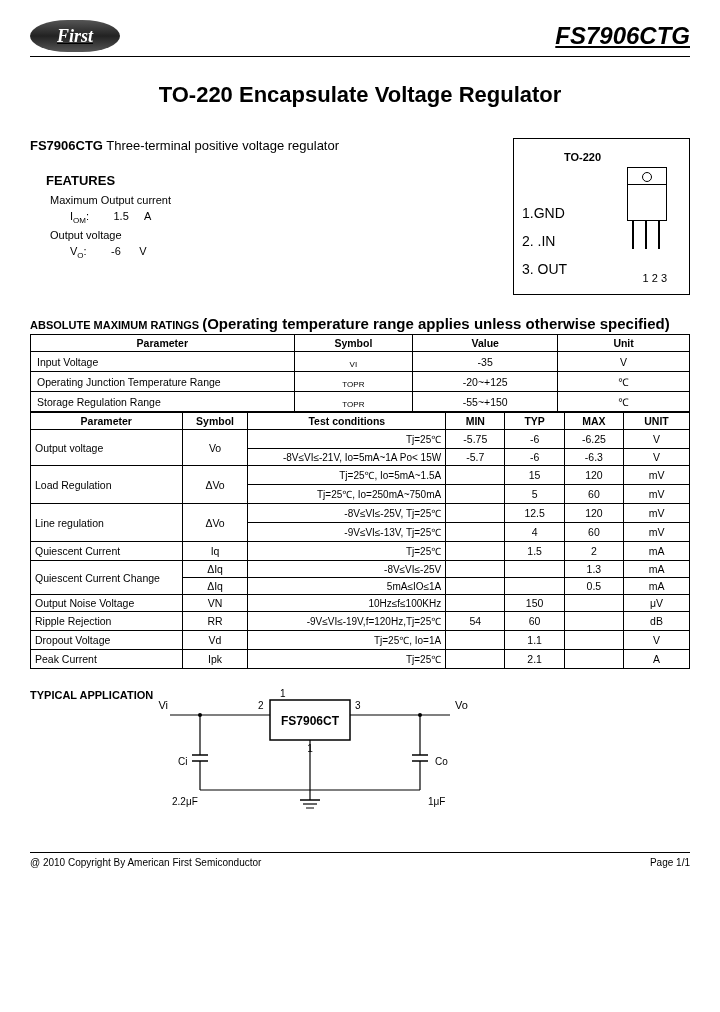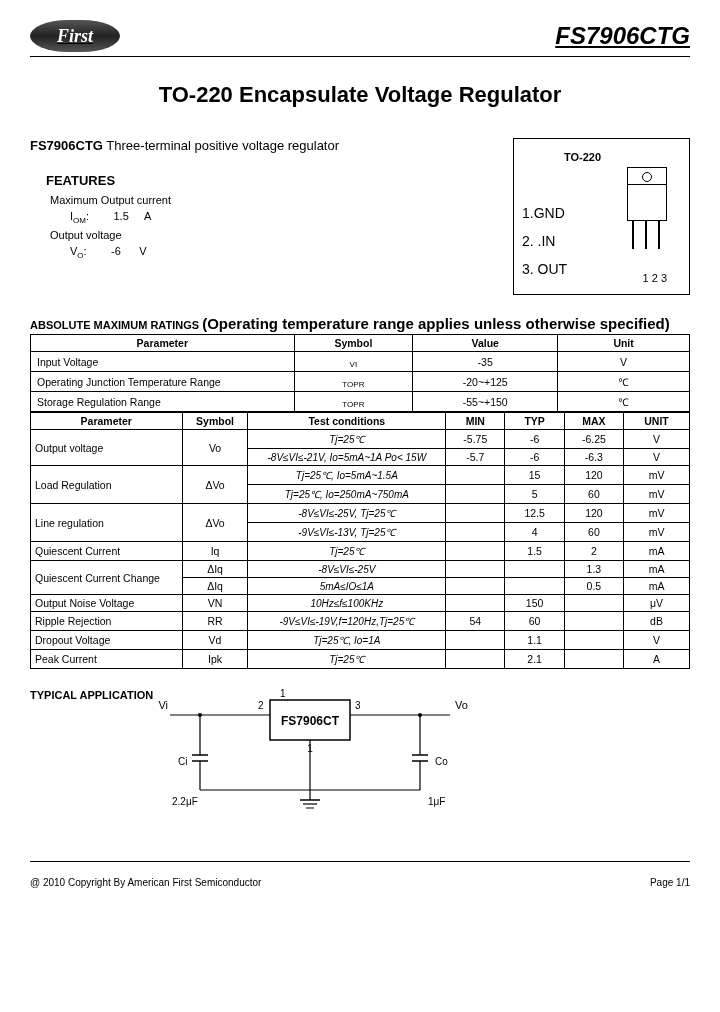--- a/index.html
+++ b/index.html
@@ -133,33 +133,33 @@
     text-align: left;
     padding-left: 6px;
   }
   .abs-table th {
     background: #fff; font-weight:bold;
   }
   .elec-table th {
     font-weight: bold;
   }
   .elec-table td.param {text-align:left;padding-left:4px;}
-  .elec-table td.cond {text-align:center;font-size:10px;font-style:italic;}
+  .elec-table td.cond {text-align:right;font-size:10px;}
   .app-h{font-weight:bold;font-size:11px;margin-top:20px;}
   .app-diagram{
     margin-top: -16px;
     margin-left: 120px;
   }
   .footer {
     border-top: 1px solid #000;
-    margin-top: 34px;
+    margin-top: 25px;
     display: flex;
     justify-content: space-between;
     font-size: 10px;
-    padding-top: 15px;
+    padding-top: 4px;
   }
   sub{font-size:8px;}
 </style>
 </head>
 <body>
 
 <div class="page">
 
   <div class="header-row">
     <div class="logo">First</div>

